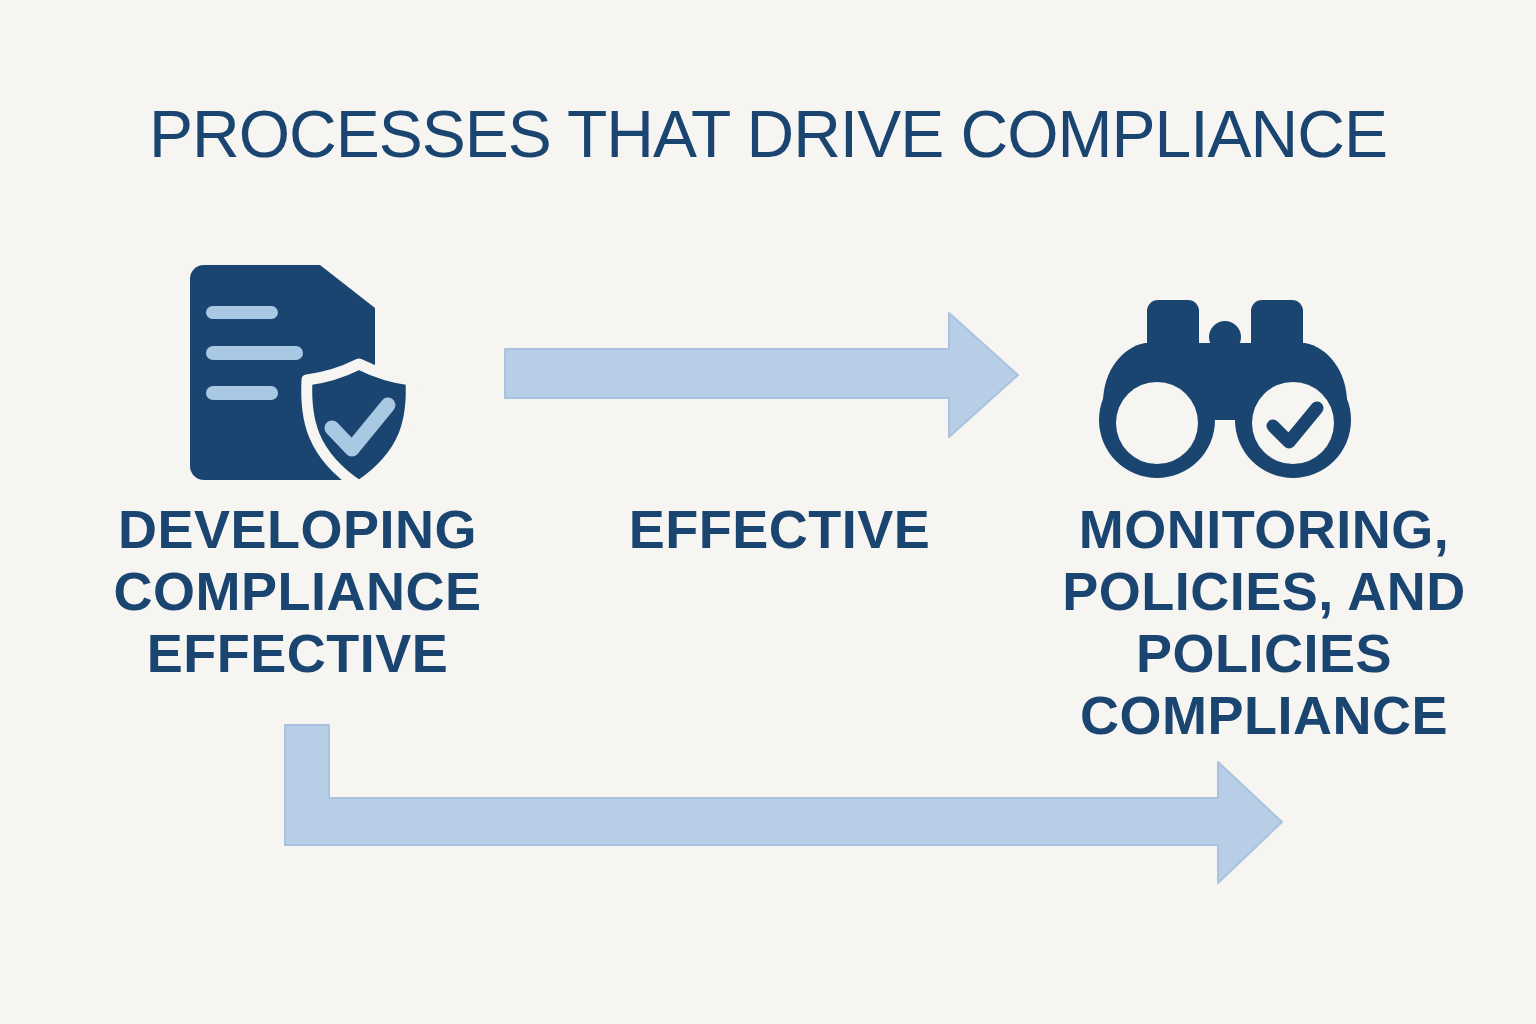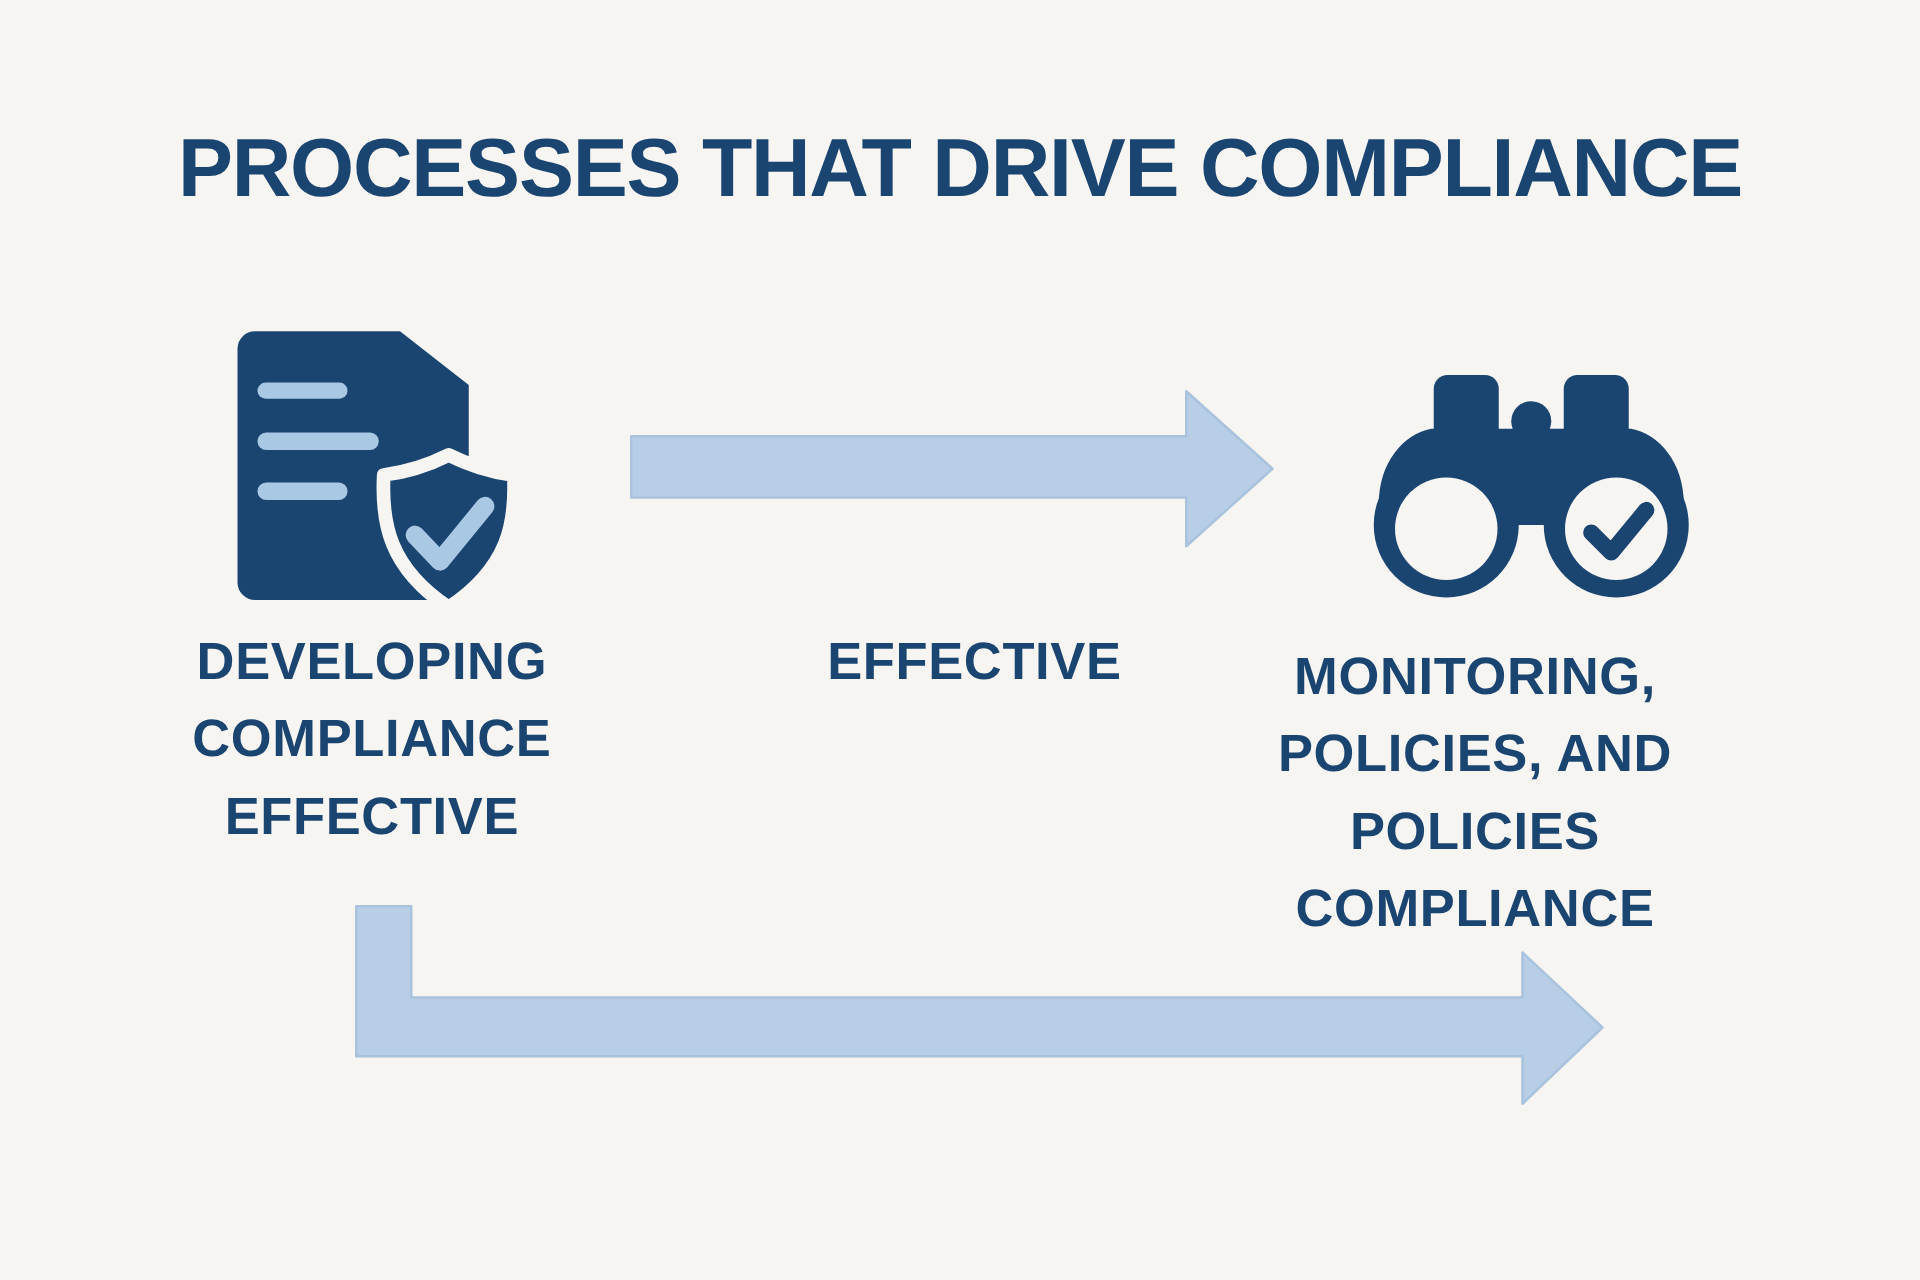--- a/index.html
+++ b/index.html
@@ -20,21 +20,21 @@
     background: #f6f5f2;
   }
   .title {
     position: absolute;
     left: 0;
     right: 0;
     top: 96px;
     margin: 0;
     text-align: center;
     font-size: 66px;
-    font-weight: 700;
+    font-weight: 400;
     letter-spacing: -1px;
     color: #1b4571;
   }
   .icon-svg {
     position: absolute;
     display: block;
   }
   .doc-shield-icon {
     left: 180px;
     top: 258px;
@@ -52,29 +52,29 @@
     top: 308px;
   }
   .bottom-arrow {
     left: 280px;
     top: 720px;
   }
   .step-label {
     position: absolute;
     top: 498px;
     color: #1b4571;
-    font-size: 42px;
+    font-size: 54px;
     font-weight: 700;
     line-height: 62px;
     text-align: center;
     letter-spacing: 0.5px;
   }
   .step-label-1 { left: 110px;  width: 375px; }
   .step-label-2 { left: 532px;  width: 495px; }
-  .step-label-3 { left: 956px; width: 448px; margin-top: 12px; }
+  .step-label-3 { left: 1040px; width: 448px; }
 </style>
 </head>
 <body>
 
 <div class="canvas">
 
   <h1 class="title">PROCESSES THAT DRIVE COMPLIANCE</h1>
 
   <svg class="icon-svg doc-shield-icon" width="250" height="245" viewBox="0 0 250 245">
     <path d="M 24 7 H 140 L 195 50 V 208 a 14 14 0 0 1 -14 14 H 24 a 14 14 0 0 1 -14 -14 V 21 a 14 14 0 0 1 14 -14 Z" fill="#1b4571"></path>

